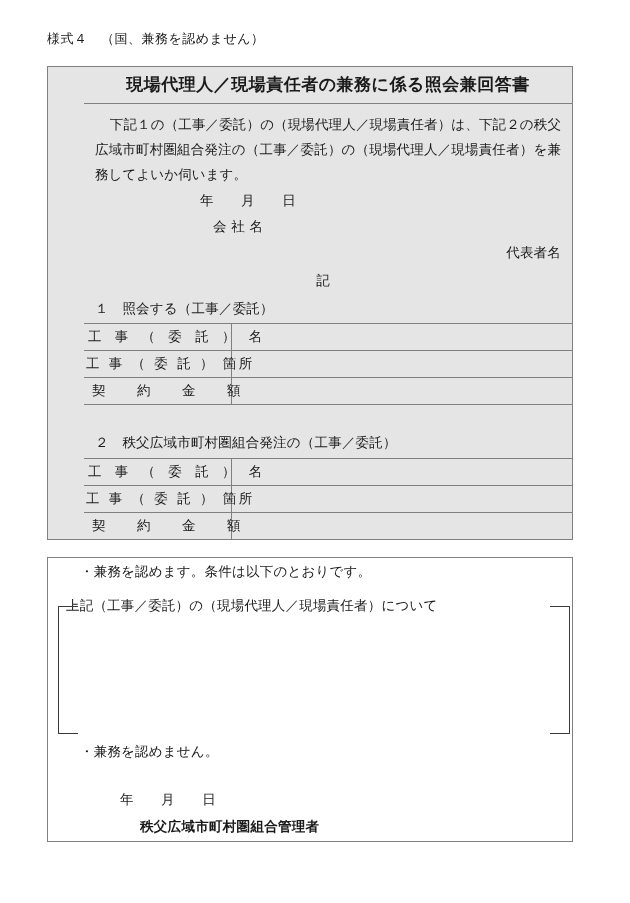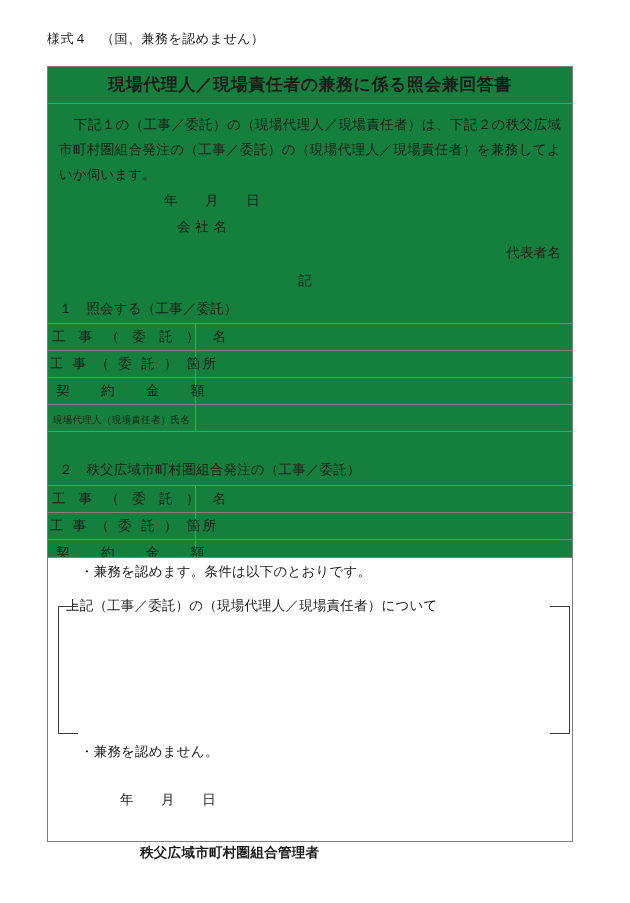--- a/index.html
+++ b/index.html
@@ -27,21 +27,22 @@
   }
 
   
   .main-box {
     position: absolute;
     left: 47px;
     top: 66px;
     width: 526px;
     border: 1px solid #808080;
     box-sizing: border-box;
-    background: #15803d;
+    background: #e5e5e5;
+    padding-left: 36px;
   }
 
   .title-row {
     border-bottom: 1px solid #808080;
     text-align: center;
     font-weight: bold;
     font-size: 17px;
     letter-spacing: 0.5px;
     padding: 6px 0 7px 0;
     white-space: nowrap;
@@ -172,21 +173,20 @@
     letter-spacing: 0.2px;
   }
   .ans-issuer {
     position: absolute;
     left: 0; top: 260px;
     padding-left: 92px;
     font-size: 13.5px;
     font-weight: bold;
     white-space: pre;
     letter-spacing: 0.3px;
-    margin-top: 26px;
   }
 </style>
 </head>
 <body>
 
 <div class="form-no">様式４　（国、兼務を認めません）</div>
 
 <div class="main-box">
 
   <div class="title-row">現場代理人／現場責任者の兼務に係る照会兼回答書</div>
@@ -215,26 +215,20 @@
           <span class="lbl-sp2">工 事 （ 委 託 ） 箇所</span>
         </td>
         <td class="val"></td>
       </tr>
       <tr>
         <td class="lbl">
           <span class="lbl-sp3">契　約　金　額</span>
         </td>
         <td class="val"></td>
       </tr>
-      <tr>
-        <td class="lbl">
-          <span class="lbl-small">現場代理人（現場責任者）氏名</span>
-        </td>
-        <td class="val"></td>
-      </tr>
 
       <tr class="spacer-row">
         <td colspan="2"></td>
       </tr>
       <tr>
         <td class="sec2-head-cell" colspan="2">２　秩父広域市町村圏組合発注の（工事／委託）</td>
       </tr>
 
       <tr>
         <td class="lbl">

